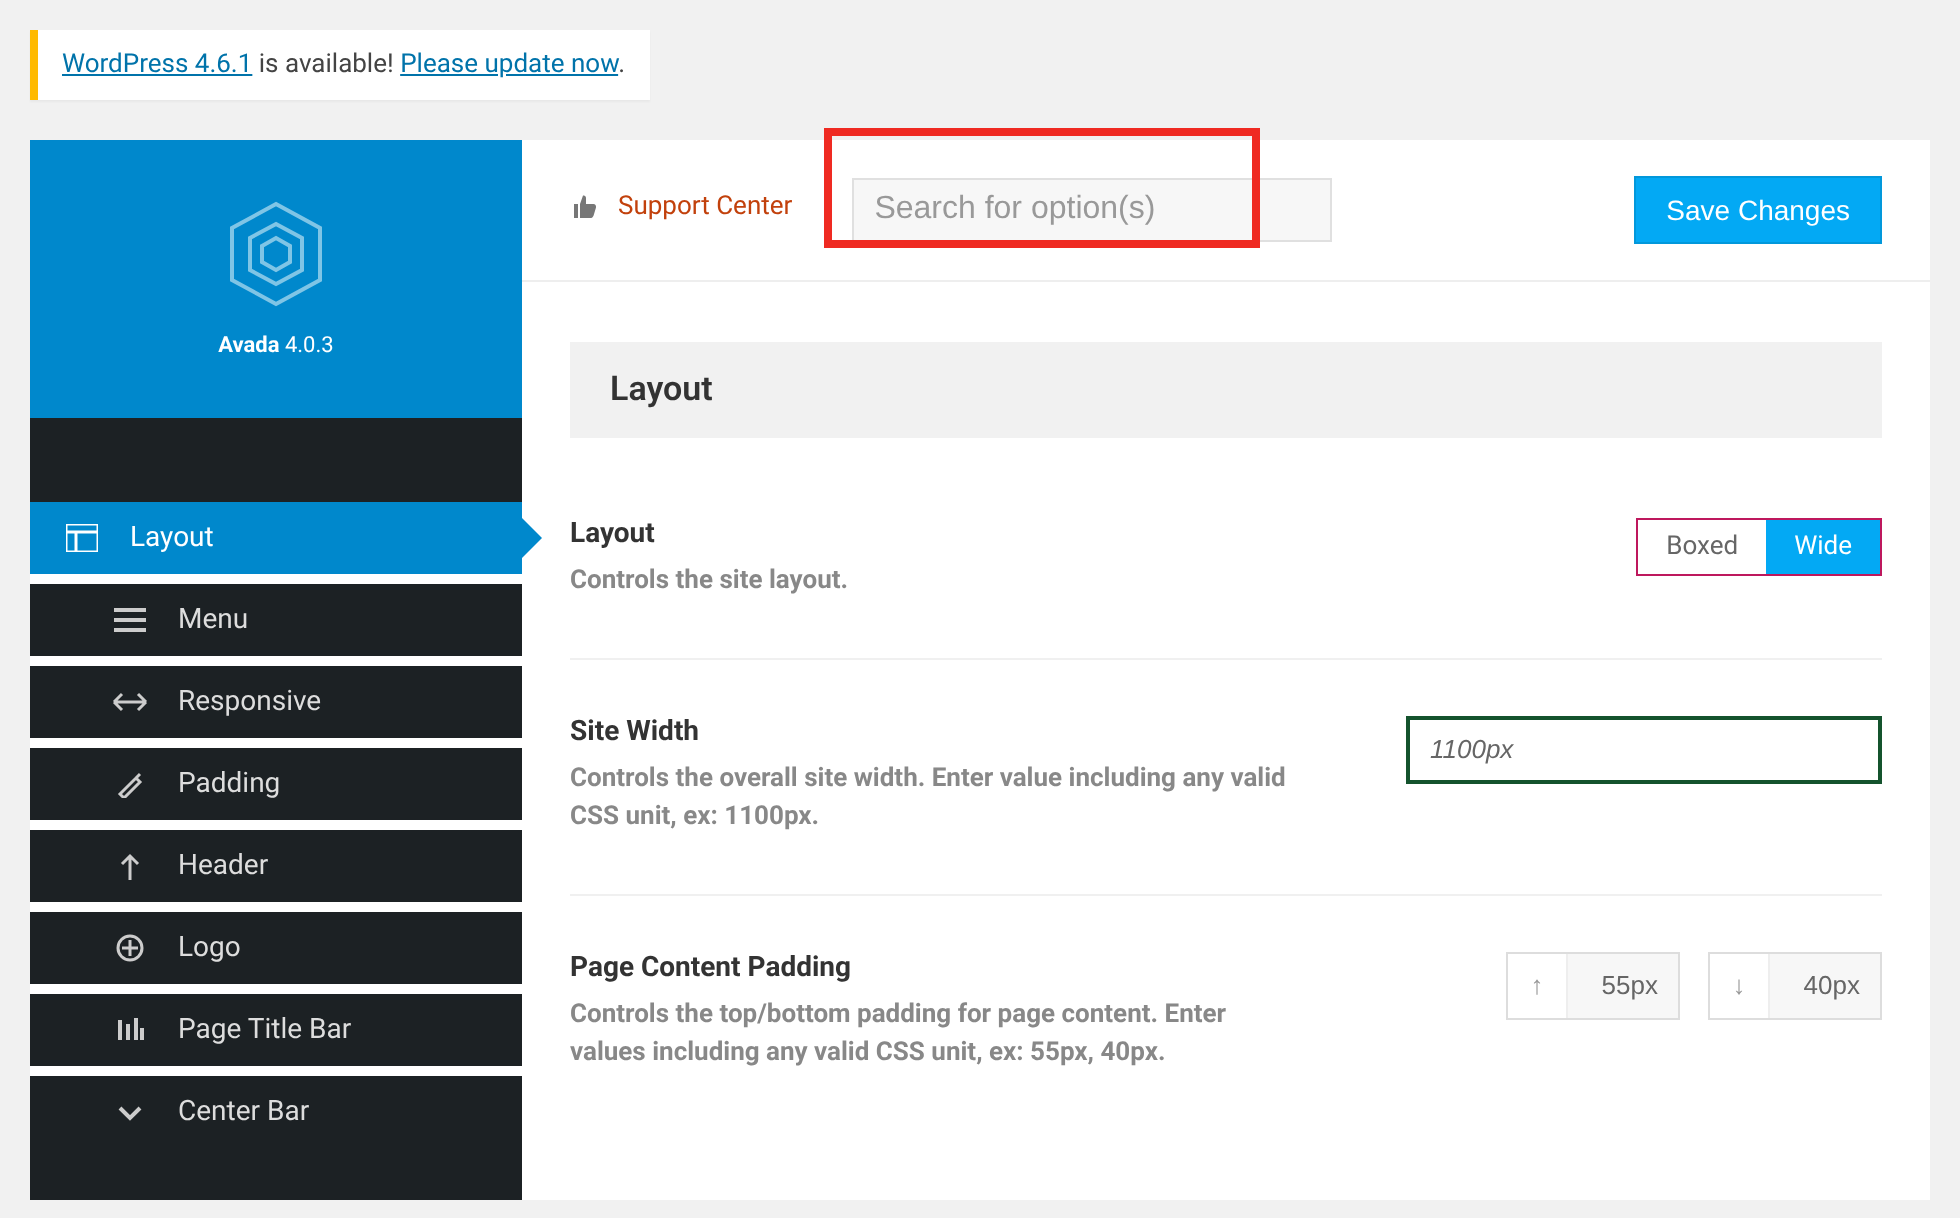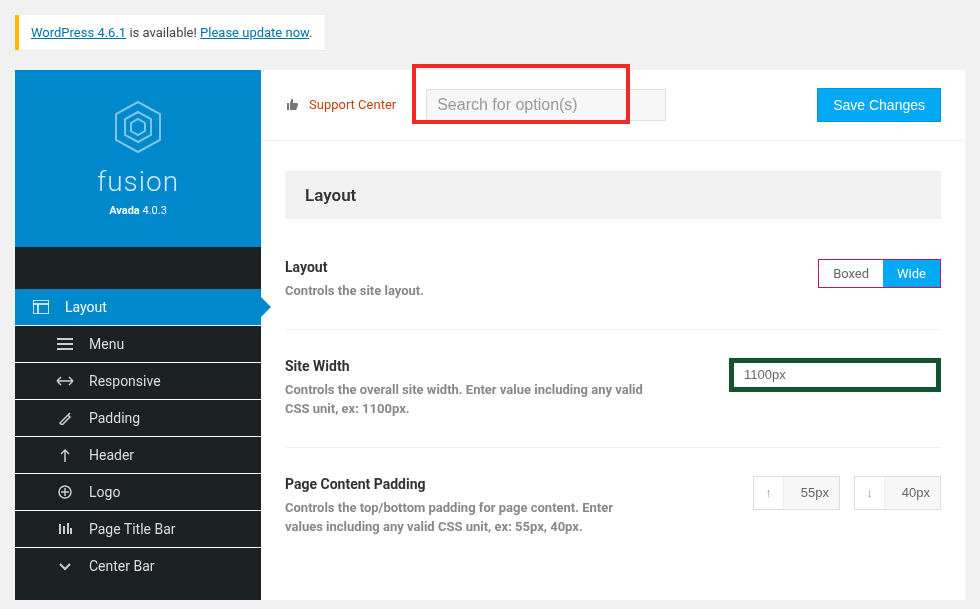--- a/index.html
+++ b/index.html
@@ -18,21 +18,21 @@
     .brand-sub .ver { font-weight: 400; }
     .brand-sub .ava { font-weight: 700; }
     .sidebar-spacer { height: 42px; background: #1c2124; }
 
     .side-menu { list-style: none; }
     .side-item { position: relative; }
     .side-link { display: flex; align-items: center; padding: 10px 16px; color: #ddd; font-size: 14px; cursor: pointer; }
     .side-link .ic { width: 20px; margin-right: 14px; display: inline-flex; align-items: center; justify-content: center; }
     .side-item.active .side-link { background: #0088cc; color: #fff; }
     .side-item.active::after { content: ""; position: absolute; right: -10px; top: 50%; margin-top: -10px; width: 0; height: 0; border-top: 10px solid transparent; border-bottom: 10px solid transparent; border-left: 10px solid #0088cc; }
-    .side-item:not(.active) .side-link { border-top: 1px solid #ffffff; padding-left: 40px; }
+    .side-item:not(.active) .side-link { border-top: 5px solid #ffffff; padding-left: 40px; }
 
     .main { flex: 1; background: #fff; min-height: 530px; }
     .topbar { display: flex; align-items: center; padding: 18px 24px; border-bottom: 1px solid #eee; }
     .support { display: flex; color: #c2410c; }
     .support .thumb { margin-right: 10px; }
     .search-wrap { margin-left: 30px; position: relative; }
     .search-input { width: 240px; height: 32px; border: 1px solid #e0e0e0; background: #f7f7f7; padding: 0 10px; font-size: 16px; color: #888; }
     .search-input::placeholder { color: #999; }
     .highlight-rect { position: absolute; left: -14px; top: -25px; width: 218px; height: 60px; border: 4px solid #ef2a22; pointer-events: none; }
     .topbar-spacer { flex: 1; }
@@ -44,21 +44,21 @@
     .opt-row { display: flex; justify-content: space-between; align-items: flex-start; padding-bottom: 28px; margin-bottom: 28px; border-bottom: 1px solid #f0f0f0; }
     .opt-row.last { border-bottom: none; margin-bottom: 0; padding-bottom: 0; }
     .opt-left { max-width: 360px; }
     .opt-title { font-size: 14px; font-weight: 700; color: #333; margin-bottom: 6px; }
     .opt-desc { font-size: 13px; color: #888; line-height: 1.5; font-weight: bold; }
 
     .toggle-group { display: flex; border: 1px solid #be185d; align-items: flex-end; }
     .toggle-btn { padding: 6px 14px; font-size: 13px; background: #fff; color: #666; cursor: pointer; }
     .toggle-btn.active { background: #03a9f4; color: #fff; }
 
-    .text-field { width: 212px; height: 34px; border: 5px solid #14532d; padding: 0 10px; font-size: 13px; color: #666; }
+    .text-field { width: 238px; height: 34px; border: 2px solid #14532d; padding: 0 10px; font-size: 13px; color: #666; font-style: italic; }
 
     .pad-fields { display: flex; gap: 14px; }
     .pad-grp { display: flex; align-items: center; border: 1px solid #ddd; }
     .pad-ic { width: 30px; height: 32px; display: inline-flex; align-items: center; justify-content: center; color: #999; background: #fff; border-right: 1px solid #eee; }
     .pad-in { width: 55px; height: 32px; border: none; background: #f7f7f7; padding: 0 10px; text-align: right; font-size: 13px; color: #666; }
   </style>
 </head>
 <body>
 
 
@@ -72,21 +72,20 @@
     <div class="sidebar-logo">
       <div class="logo-shape">
         <svg width="50" height="56" viewBox="0 0 50 56">
             <g fill="none" stroke="#7fc5e6" stroke-width="2">
               <polygon points="25,2 47,14 47,40 25,52 3,40 3,14"></polygon>
               <polygon points="25,12 38,19 38,35 25,42 12,35 12,19"></polygon>
               <path d="M18 23 L25 19 L32 23 L32 31 L25 35 L18 31 Z"></path>
             </g>
           </svg>
       </div>
-      <div class="brand-name">fusion</div>
       <div class="brand-sub">
         <span class="ava">Avada</span>
         <span class="ver">4.0.3</span>
       </div>
     </div>
     <div class="sidebar-spacer"></div>
     <ul class="side-menu">
 
       <li class="side-item active">
         <div class="side-link">

